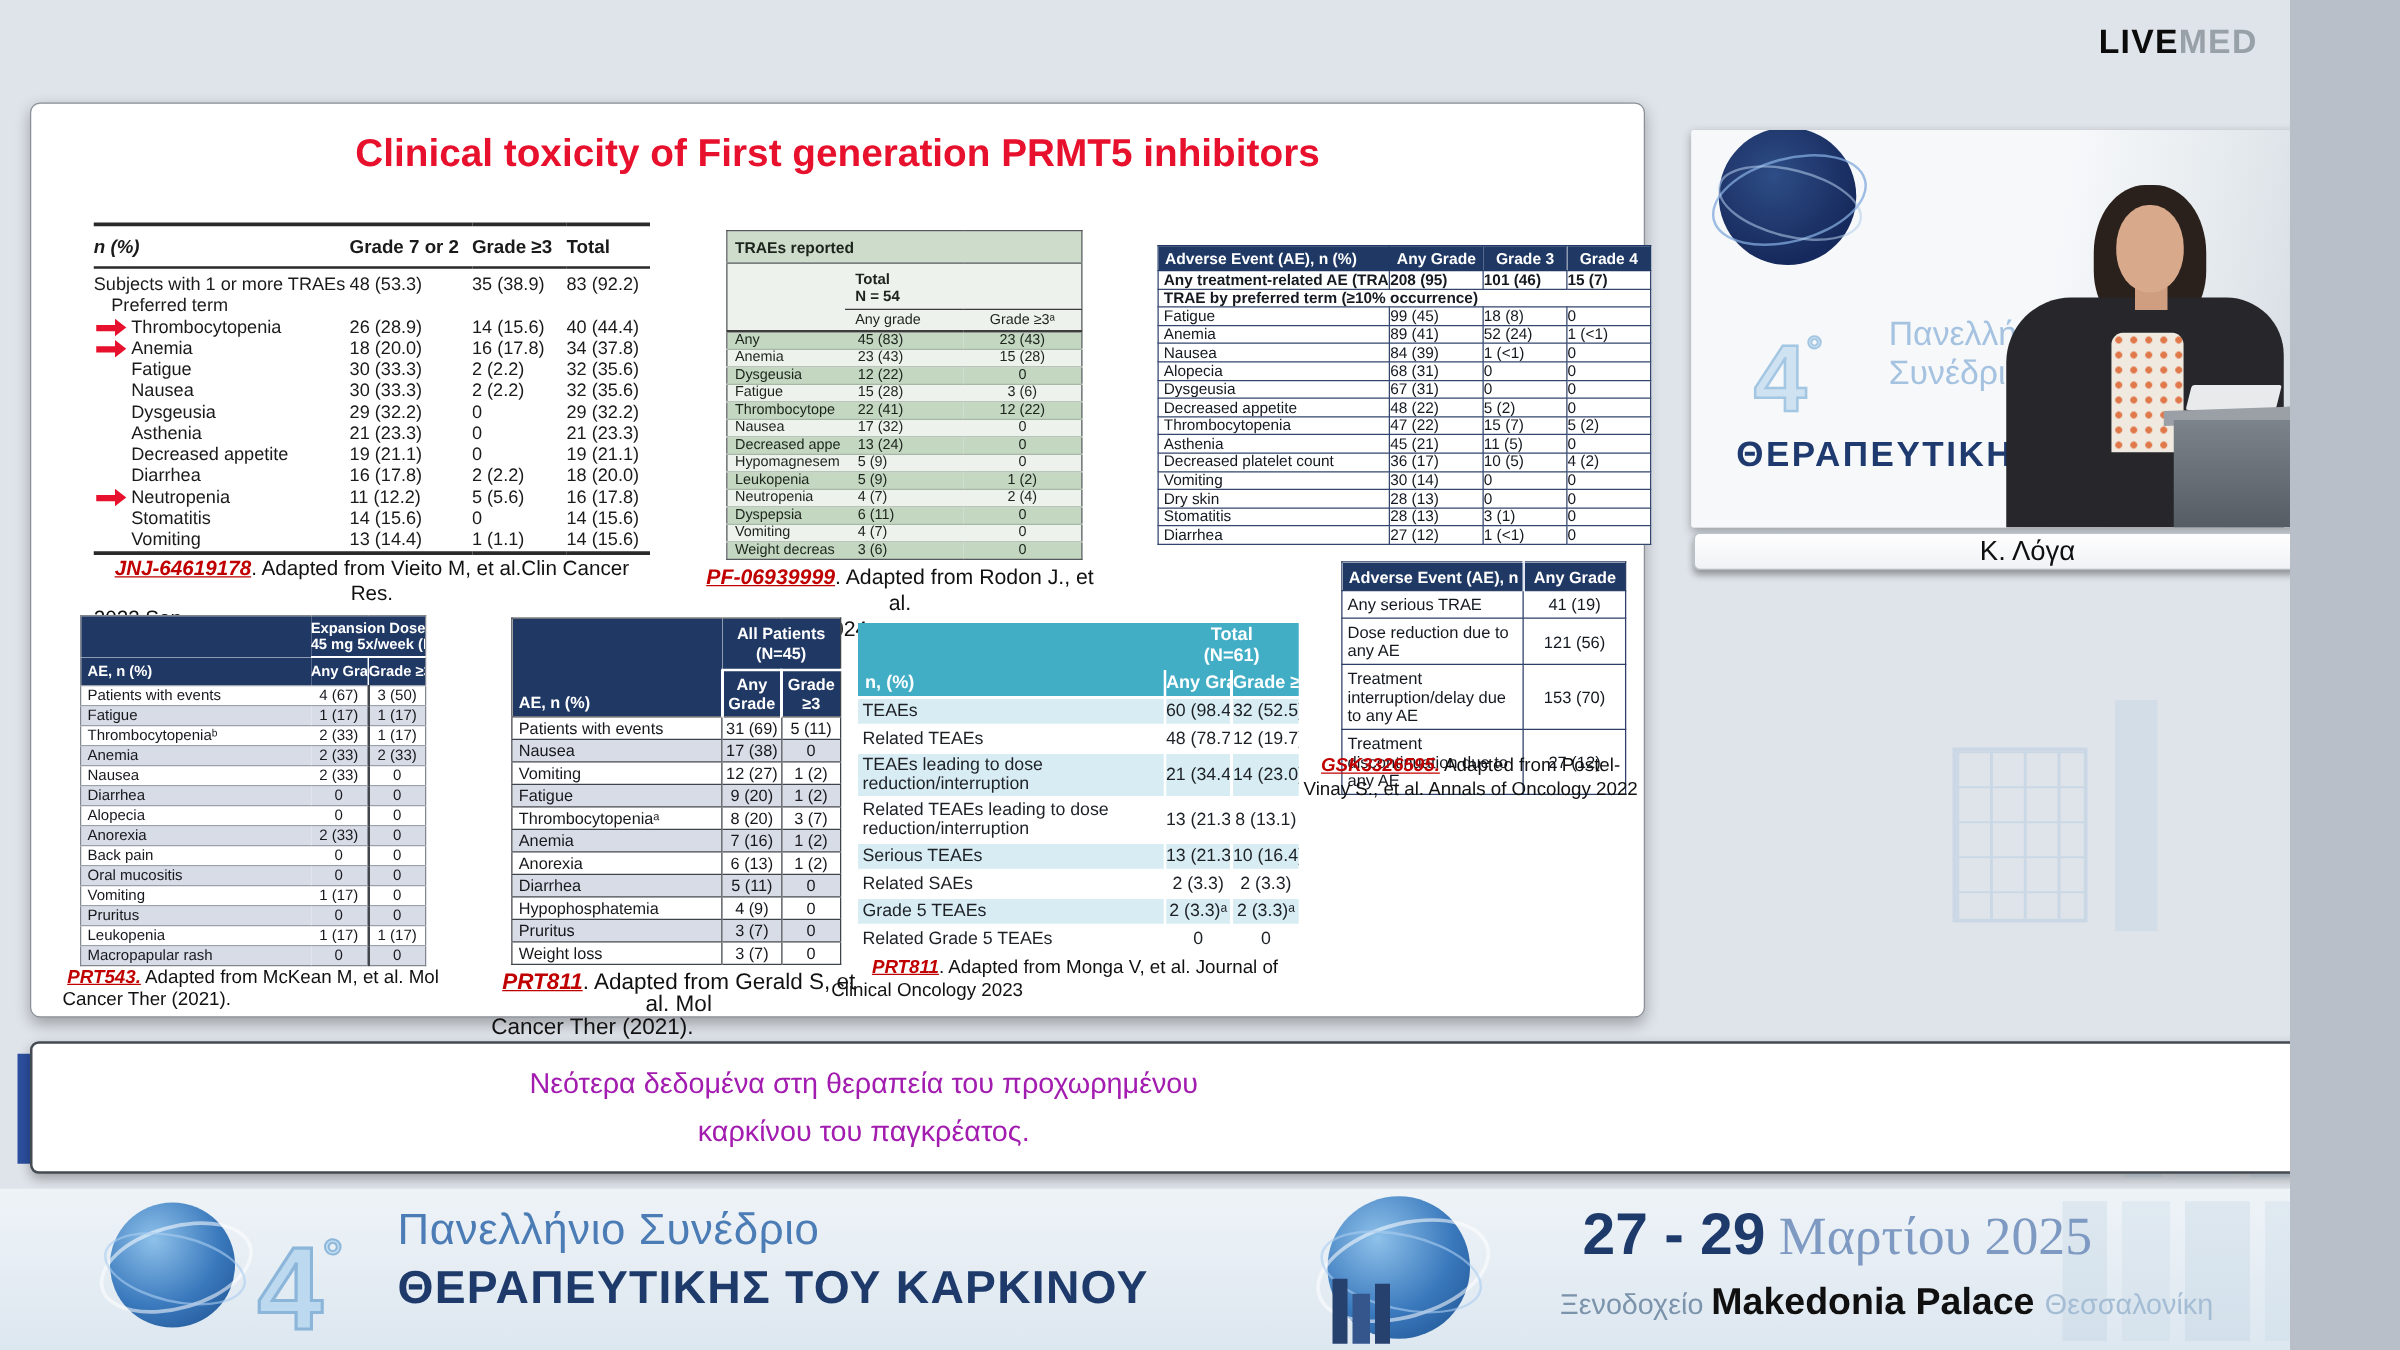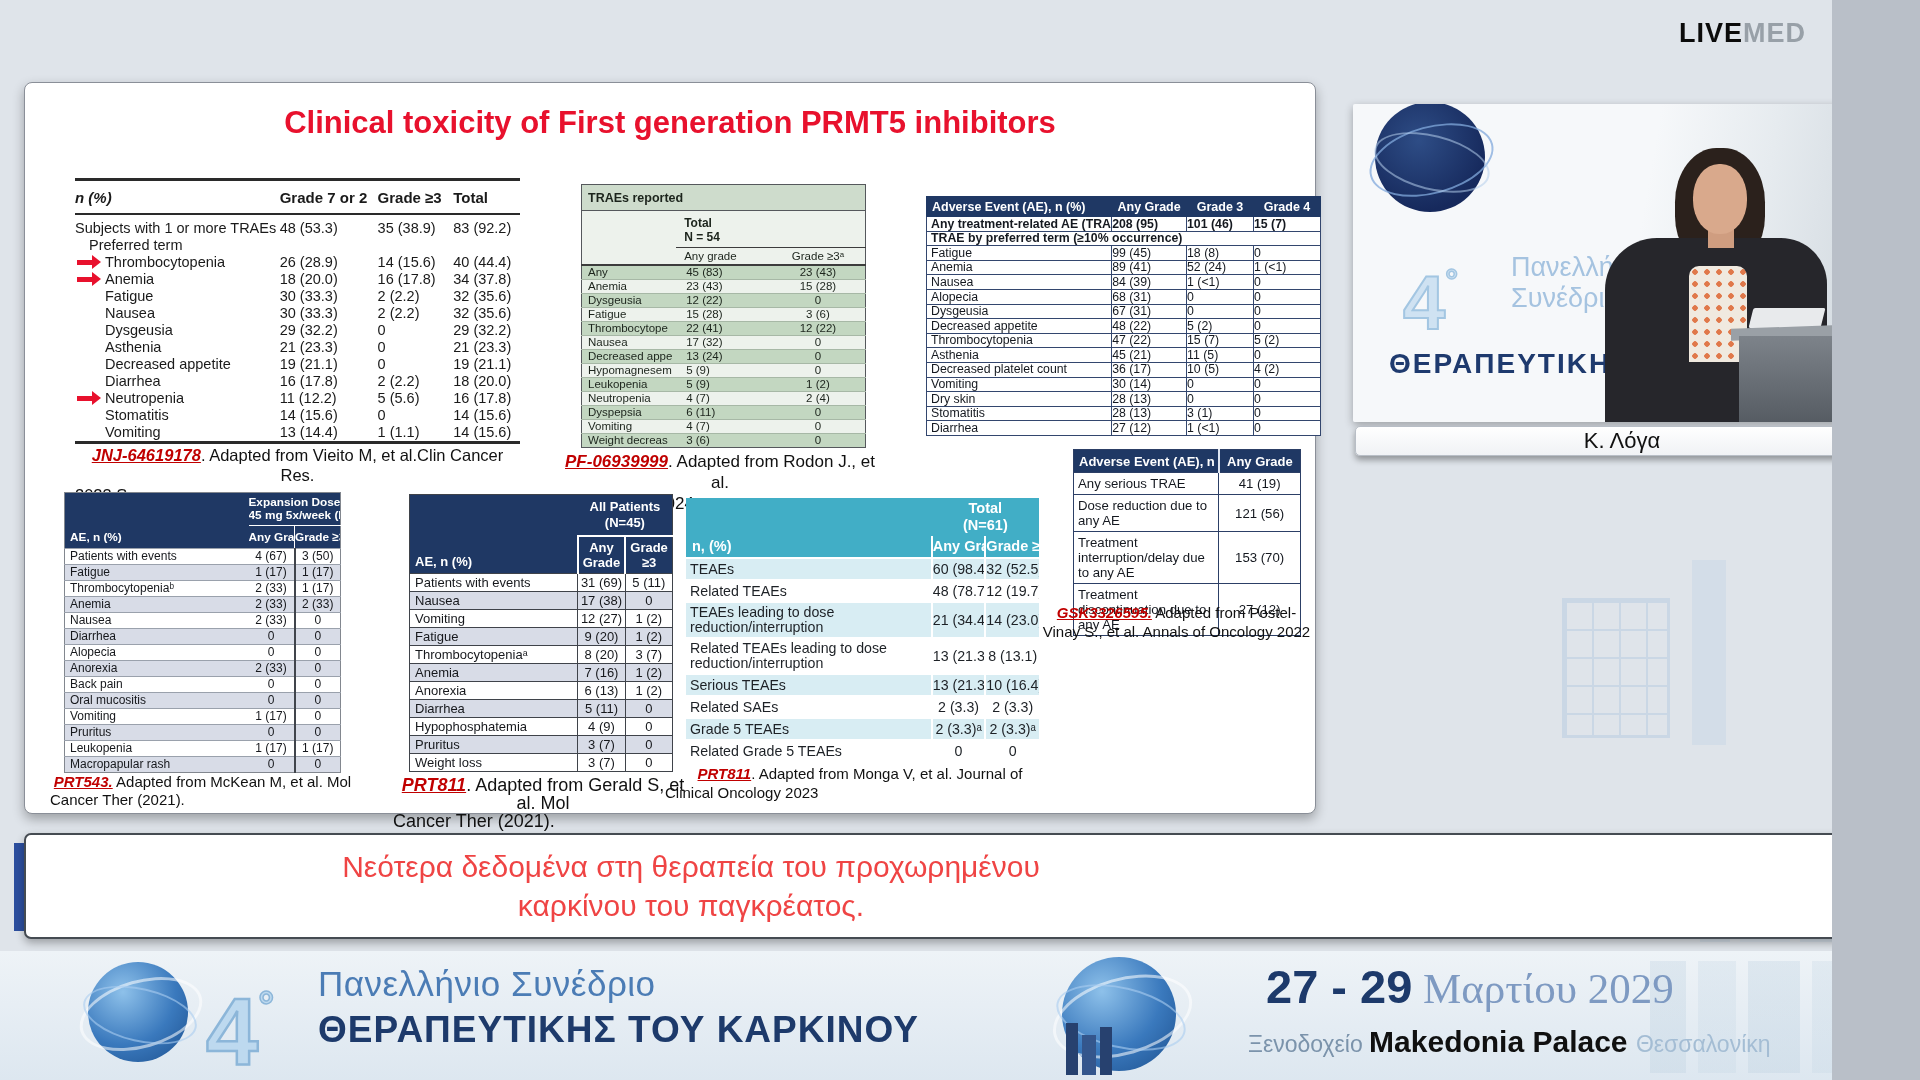--- a/index.html
+++ b/index.html
@@ -172,21 +172,21 @@
     background:linear-gradient(#ffffff,#f0f2f5);border:1px solid #b8bec6;border-radius:5px;
     box-shadow:0 4px 6px rgba(0,0,0,.35);text-align:center;font-size:22px;line-height:28px;color:#101010}
 
   
   .cap-left{position:absolute;left:14px;top:843px;width:10px;height:88px;background:#2c4e9e}
   .cap-right{position:absolute;left:1878px;top:838px;width:28px;height:98px;border-radius:3px;
     background:linear-gradient(#3a62b4,#24407e)}
   .caption{position:absolute;left:24px;top:833px;width:1856px;height:106px;background:#fff;
     border:2px solid #454b52;border-radius:7px;box-shadow:0 4px 9px rgba(0,0,0,.3)}
   .caption .lines{position:absolute;left:0;top:12px;width:1330px;text-align:center;
-    font-size:30px;line-height:39px;color:#ef4444}
+    font-size:23px;line-height:39px;color:#a21caf}
 
   
   .footer{position:absolute;left:0;top:951px;width:1920px;height:129px;
     background:linear-gradient(180deg,#eef3f7,#dde7f0)}
   .fwm{position:absolute;left:1650px;top:10px;width:240px;height:112px;opacity:.3;
     background:linear-gradient(90deg,#b9cede 0 36px,transparent 36px 48px,#c4d6e4 48px 86px,transparent 86px 98px,#b9cede 98px 150px,transparent 150px 162px,#c4d6e4 162px 210px,transparent 210px)}
   .globe{position:absolute;border-radius:50%;background:radial-gradient(circle at 35% 30%,#8ec1ea,#3a79bd 55%,#1c4f8d)}
   .globe::before{content:"";position:absolute;left:-10%;top:18%;width:120%;height:62%;
     border:3px solid rgba(255,255,255,.55);border-radius:50%;transform:rotate(-16deg)}
   .globe::after{content:"";position:absolute;left:-6%;top:26%;width:112%;height:50%;
@@ -786,17 +786,17 @@
   </div>
 
   <div class="footer" data-interactable="false">
     <div class="f​wm fwm" data-interactable="false"></div>
     <div class="globe g1" data-interactable="false"></div>
     <div class="f4" data-interactable="false"><span>4</span><sup>°</sup></div>
     <div class="f-l1" data-interactable="false">Πανελλήνιο Συνέδριο</div>
     <div class="f-l2" data-interactable="false">ΘΕΡΑΠΕΥΤΙΚΗΣ ΤΟΥ ΚΑΡΚΙΝΟΥ</div>
     <div class="globe g2" data-interactable="false"></div>
     <div class="fcity" data-interactable="false"></div>
-    <div class="f-dates" data-interactable="false"><span class="d1" data-interactable="false">27 - 29</span><span class="d2" data-interactable="false"> Μαρτίου 2029</span></div>
+    <div class="f-dates" data-interactable="false"><span class="d1" data-interactable="false">27 - 29</span><span class="d2" data-interactable="false"> Μαρτίου 2025</span></div>
     <div class="f-venue" data-interactable="false"><span class="vp" data-interactable="false">Ξενοδοχείο </span><span class="vn" data-interactable="false">Makedonia Palace </span><span class="vc" data-interactable="false">Θεσσαλονίκη</span></div>
   </div>
 
 </div>
 
 </body></html>

